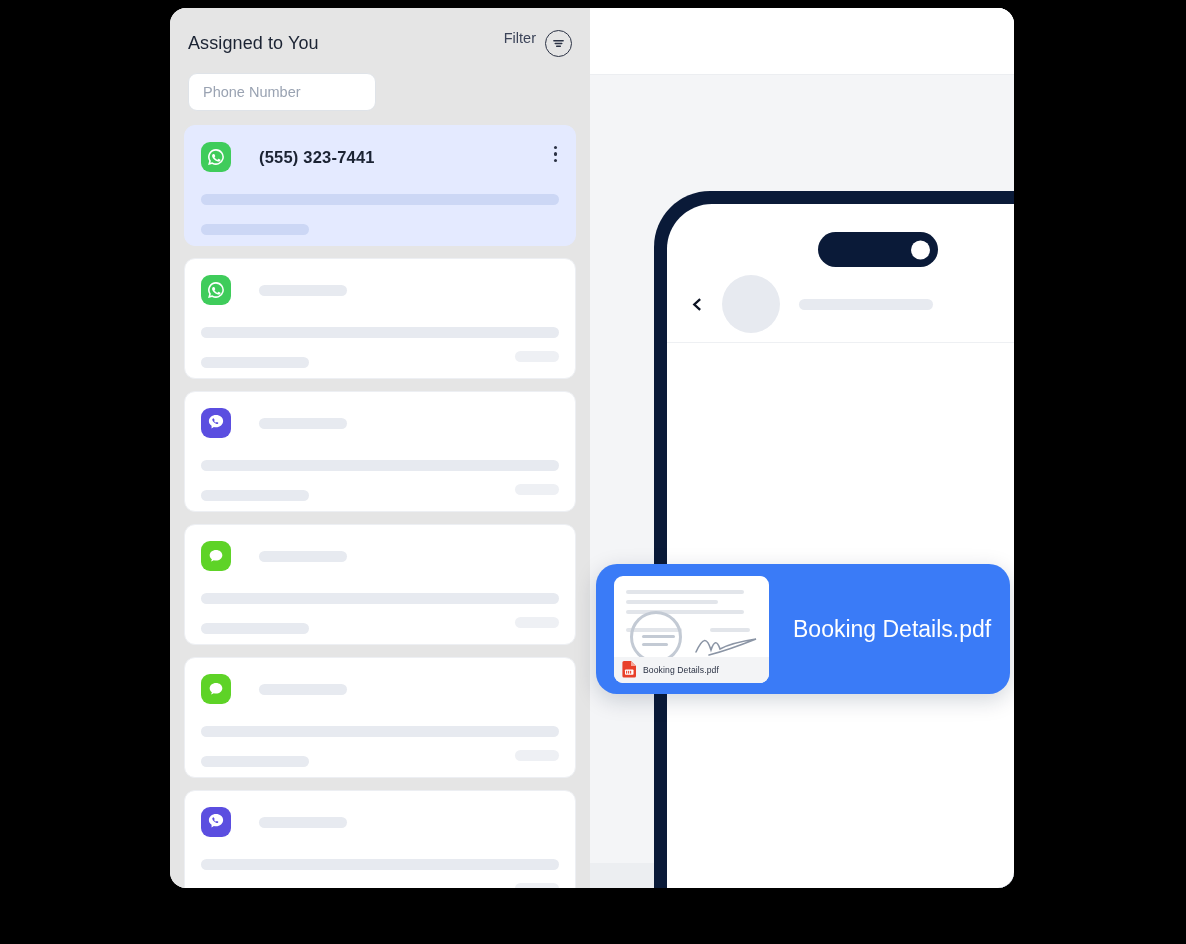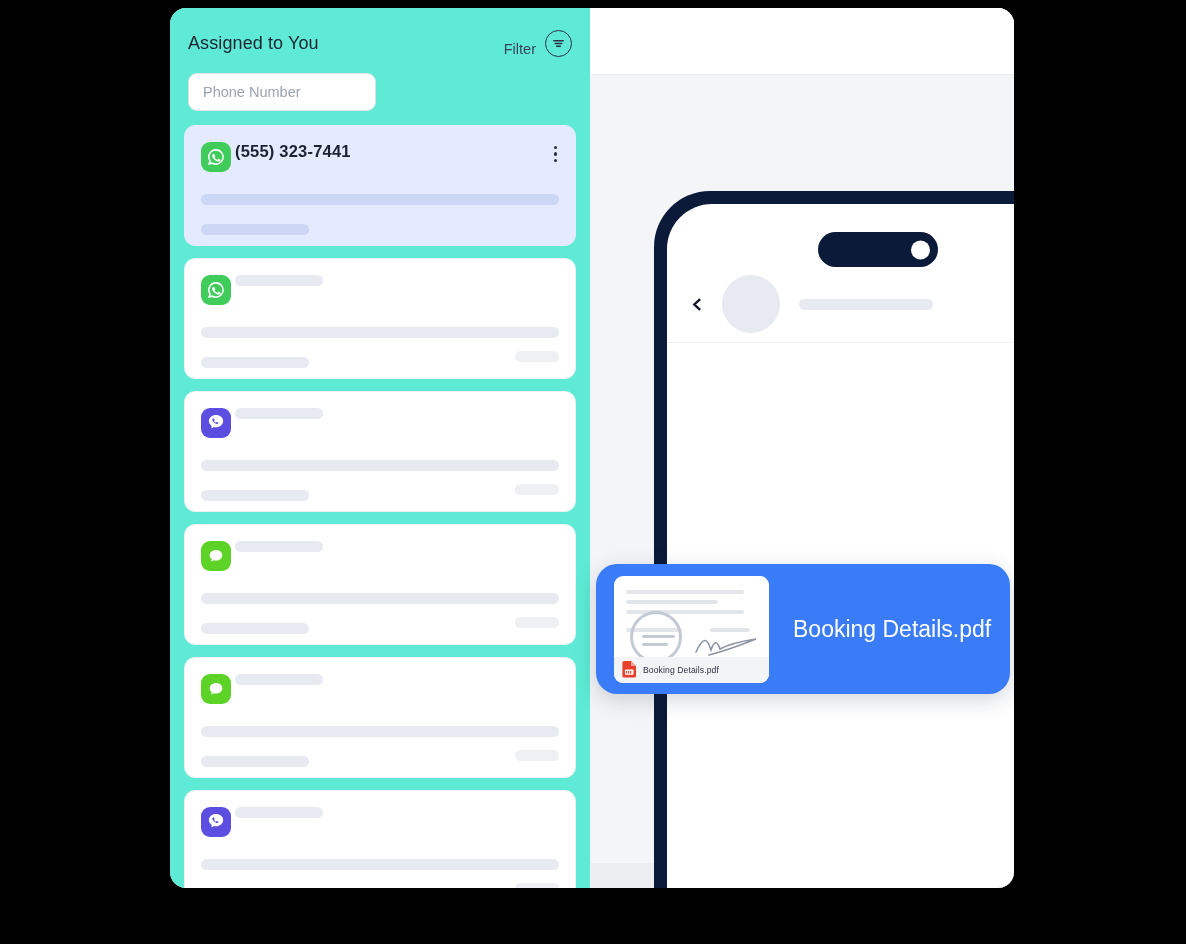--- a/index.html
+++ b/index.html
@@ -38,28 +38,28 @@
   .composer-footer {
     position: absolute; left: 0; top: 855px;
     width: 424px; height: 25px; background: #eceef1;
   }
 
   
   .list-col {
     position: absolute;
     left: 0; top: 0;
     width: 420px; height: 880px;
-    background: #5eead4;
+    background: #e5e5e5;
   }
   .list-head {
     display: flex; align-items: center; justify-content: space-between;
     padding: 22px 18px 0 18px;
   }
   .list-title { font-size: 18px; color: #1b2333; font-weight: 400; letter-spacing: .1px; }
-  .filter-group { display: flex; align-items: flex-end; gap: 9px; }
+  .filter-group { display: flex; align-items: flex-start; gap: 9px; }
   .filter-label { font-size: 14.5px; color: #3b4358; }
   .filter-icon {
     width: 27px; height: 27px; border-radius: 50%;
     border: 1.6px solid #2b3244;
     display: flex; align-items: center; justify-content: center;
   }
   .filter-icon svg { width: 15px; height: 15px; }
 
   .filters-row { display: flex; gap: 14px; padding: 16px 18px 0 18px; }
   .phone-input {
@@ -85,21 +85,21 @@
     border-radius: 11px;
     background: #ffffff;
     padding: 16px 16px 16px 16px;
     margin-bottom: 12px;
     height: 121px;
   }
   .list-item.selected {
     background: #e4eaff;
     border-color: #e4eaff;
   }
-  .item-top { display: flex; gap: 4px; }
+  .item-top { display: flex; align-items: center; gap: 28px; }
   .chan-icon { width: 30px; height: 30px; border-radius: 9px; flex: none; position: relative; }
   .chan-icon svg { position: absolute; left: 50%; top: 50%; transform: translate(-50%,-50%); }
   .item-phone { font-size: 16.5px; color: #1b2333; font-weight: 700; letter-spacing: .2px; }
   .bar { background: #e7eaf0; border-radius: 6px; height: 11px; }
   .selected .bar { background: #ccd7f5; }
   .bar-name { width: 88px; }
   .bar-row2 { margin-top: 22px; width: 100%; height: 11px; }
   .bar-row3 { margin-top: 19px; width: 108px; height: 11px; }
   .bar-right { position: absolute; right: 16px; bottom: 16px; width: 44px; height: 11px; background:#eef0f4; border-radius:6px; }
   .kebab { position: absolute; right: 18px; top: 20px; display: flex; flex-direction: column; gap: 3px; }

